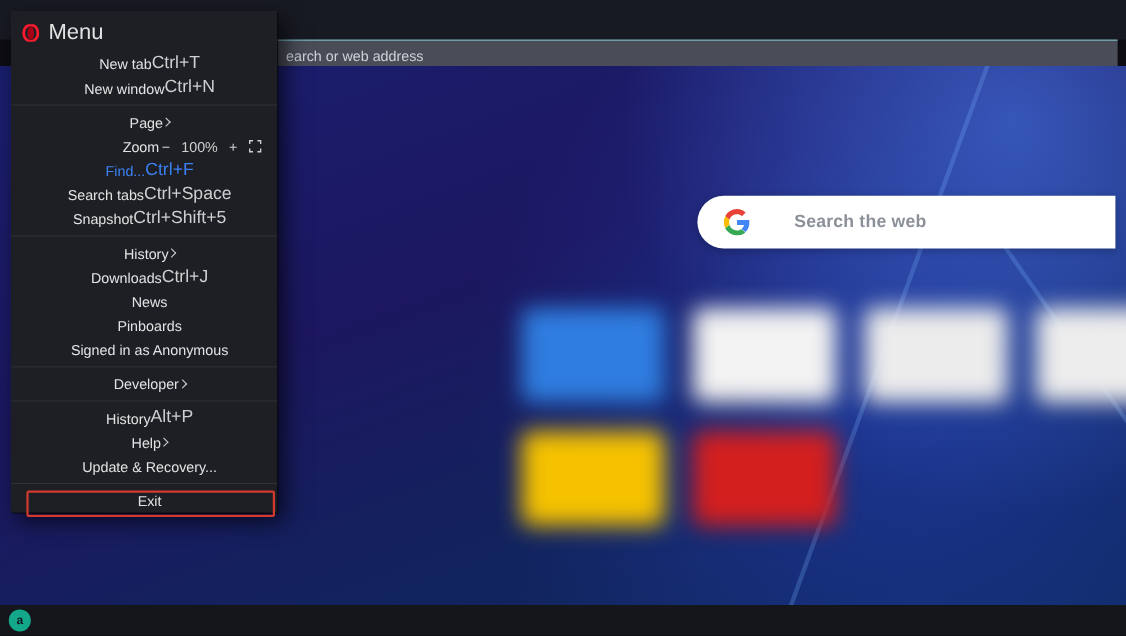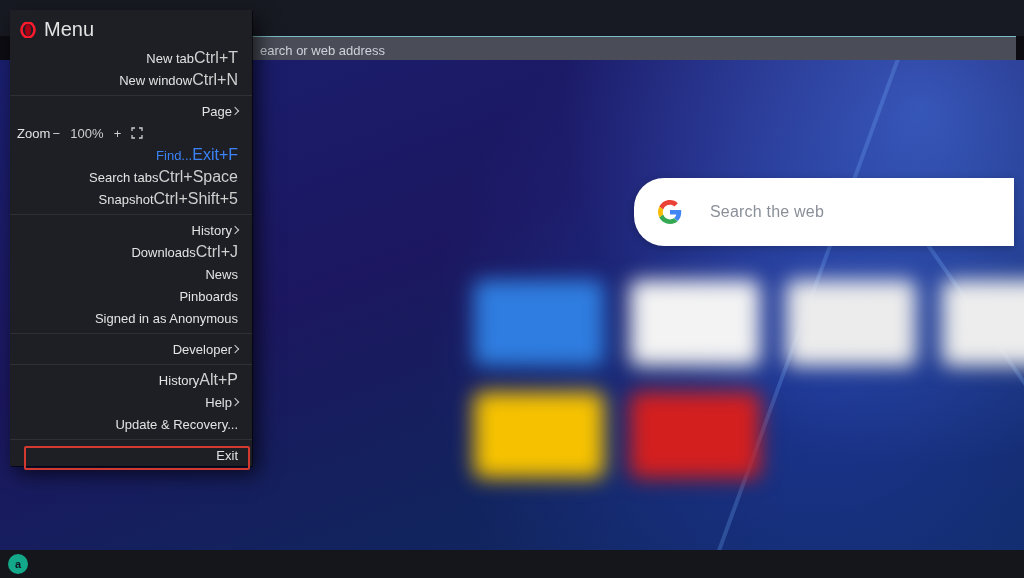--- a/index.html
+++ b/index.html
@@ -23,23 +23,23 @@
       linear-gradient(160deg, #1a1f70 0%, #1c1760 40%, #12235d 70%, #0f2a61 100%);
     overflow:hidden;
   }
   .bg-stroke {
     position:absolute; width:4px; height:700px; background:rgba(120,180,255,0.25);
     transform-origin: top left;
   }
 
   
   .search-pill {
-    position:absolute; left:634px; top:118px; width:380px; height:68px;
+    position:absolute; left:634px; top:118px; width:380px; height:48px;
     background:#fff; border-radius:30px 0 0 30px; display:flex; align-items:center;
-    padding-left:24px; gap:28px; box-shadow:0 2px 8px rgba(0,0,0,0.25);
+    padding-left:24px; gap:40px; box-shadow:0 2px 8px rgba(0,0,0,0.25);font-weight:bold;
   }
   .search-pill .placeholder { color:#8a8f98; font-size:16px; letter-spacing:.2px; }
   .g-icon svg { display:block; }
 
   
   .tiles { position:absolute; left:474px; top:220px; display:grid; grid-template-columns:repeat(4,130px); grid-template-rows:repeat(2,86px); gap:26px; filter: blur(10px); }
   .tile { border-radius:8px; box-shadow:0 2px 6px rgba(0,0,0,.3); }
   .t1{background:#2f7de0;} .t2{background:#f3f3f3;} .t3{background:#ececec;} .t4{background:#ededed;}
   .t5{background:#f6c200;} .t6{background:#d41f1f;} .t7{background:transparent; box-shadow:none;} .t8{background:transparent; box-shadow:none;}
 
@@ -51,27 +51,27 @@
   .menu {
     position:absolute; left:10px; top:10px; width:242px;
     background:#1d1f24; color:#e3e3e3; font-size:13px;
     box-shadow: 6px 8px 20px rgba(0,0,0,.7), 1px 1px 0 rgba(0,0,0,.6);
   }
   .menu-header{ display:flex; align-items:center; gap:8px; padding:8px 12px 6px 10px; }
   .opera-logo{ width:16px; height:16px; }
   .menu-title{ font-size:20px; }
   .sep{ height:1px; background:#2e3036; margin:4px 0; }
 
-  .mi{ display:flex; align-items:center; justify-content:flex-end; padding:4px 14px 4px 24px; height:22px; cursor:default; }
+  .mi{ display:flex; align-items:center; justify-content:center; padding:4px 14px 4px 24px; height:22px; cursor:default; }
   .mi .lab{ white-space:nowrap; }
   .mi .acc{ color:#cfcfcf; font-size:16px; }
   .mi .chev{ width:6px; height:6px; border-right:1.4px solid #cfcfcf; border-top:1.4px solid #cfcfcf; transform:rotate(45deg); }
   .mi.disabled .lab, .mi.disabled .acc{ color:#3b82f6; }
 
-  .zoom-row{ display:flex; align-items:center; justify-content:flex-start; padding:4px 14px 4px 7px; height:22px; }
+  .zoom-row{ display:flex; align-items:center; justify-content:flex-end; padding:4px 14px 4px 29px; height:22px; }
   .zoom-right{ display:flex; align-items:center; gap:8px; color:#cfcfcf; }
   .zm-btn{ width:12px; text-align:center; }
   .full-icon svg{ display:block; }
 
   .highlight{ position:absolute; left:14px; width:226px; height:24px; border:2px solid #d33a2f; top:436px; border-radius:2px; pointer-events:none; }
 </style>
 </head>
 <body>
 
 <div class="tabbar"></div>
@@ -146,21 +146,21 @@
           <span class="zm-btn">+</span>
           <span class="full-icon">
             <svg width="12" height="12" viewBox="0 0 12 12" stroke="#cfcfcf" stroke-width="1.3" fill="none">
               <path d="M1 4V1h3M11 4V1H8M1 8v3h3M11 8v3H8"></path>
             </svg>
           </span>
         </span>
       </div>
       <div class="mi disabled">
         <span class="lab">Find...</span>
-        <span class="acc">Exit+F</span>
+        <span class="acc">Ctrl+F</span>
       </div>
       <div class="mi">
         <span class="lab">Search tabs</span>
         <span class="acc">Ctrl+Space</span>
       </div>
       <div class="mi">
         <span class="lab">Snapshot</span>
         <span class="acc">Ctrl+Shift+5</span>
       </div>
       <div class="sep"></div>

